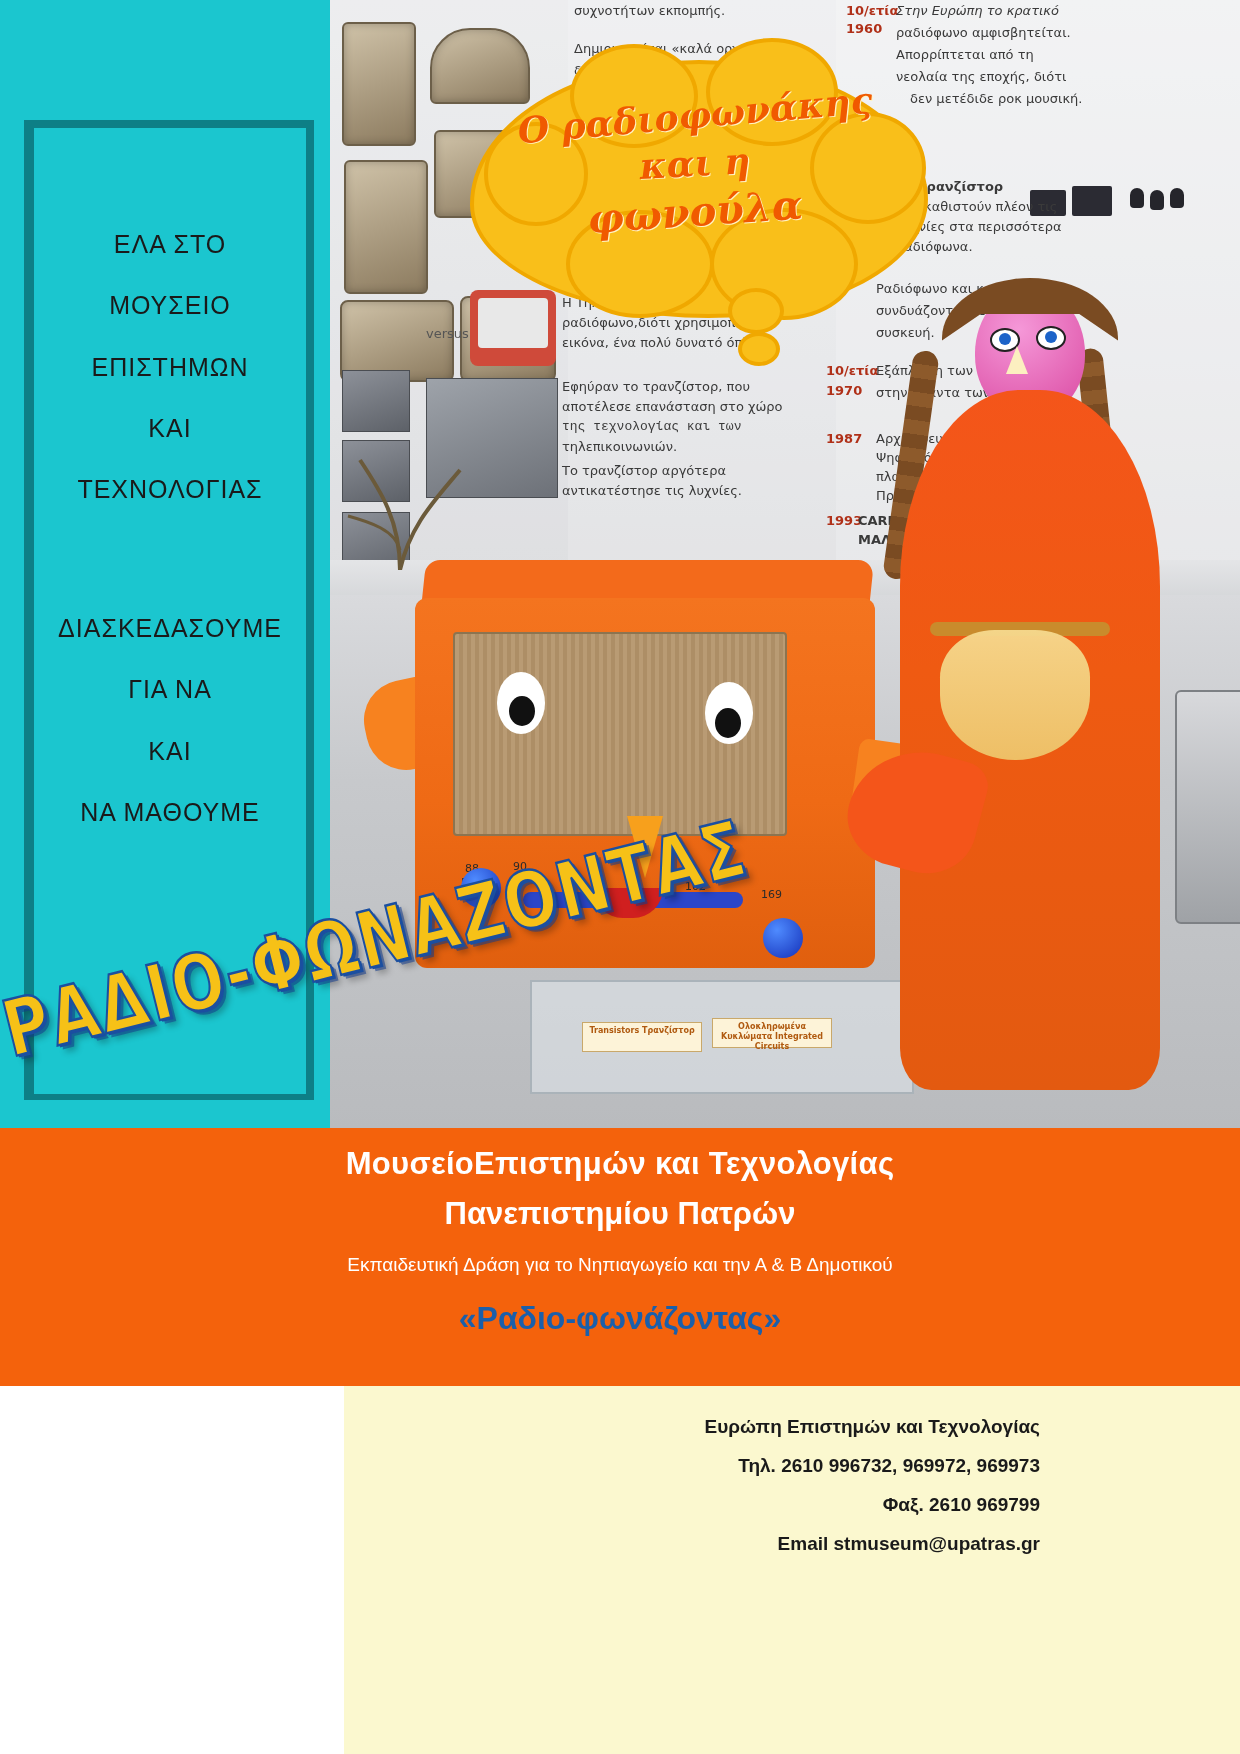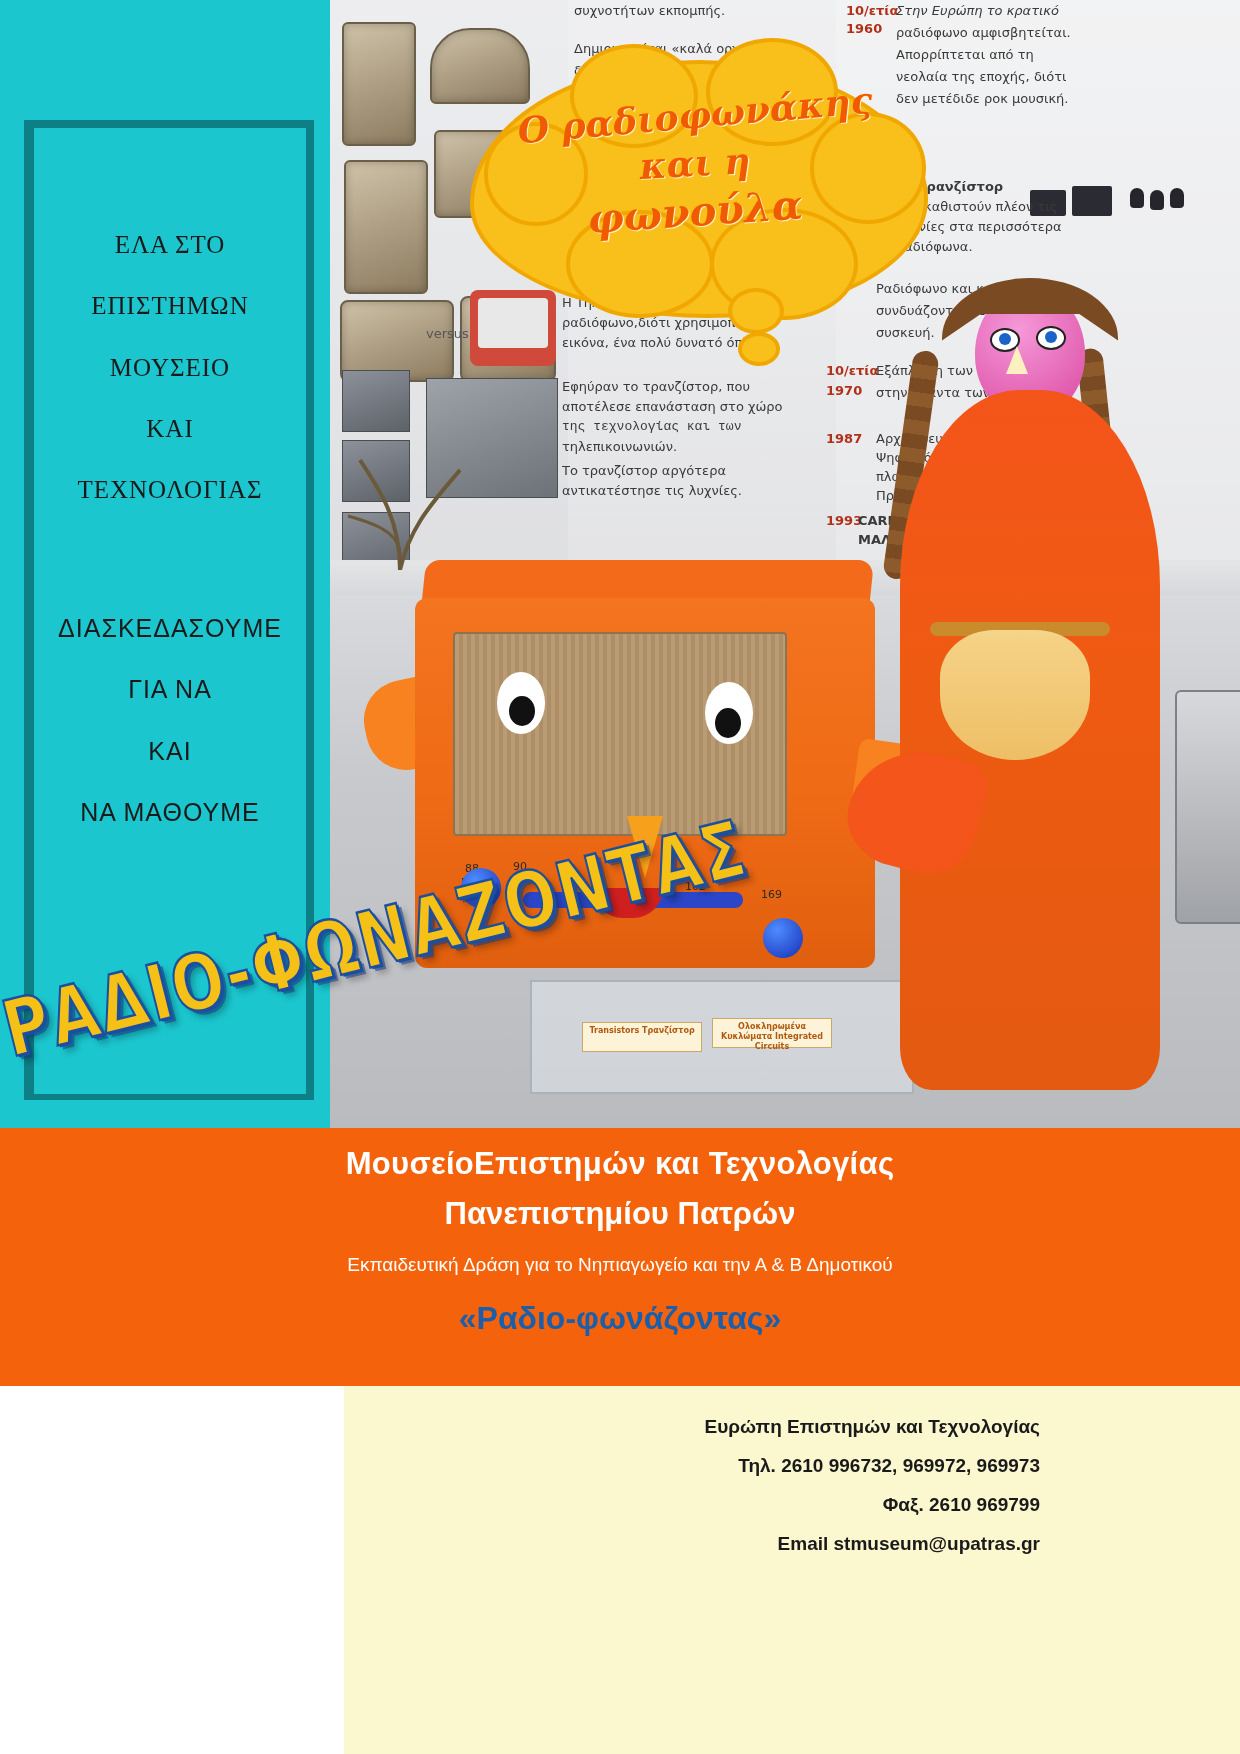--- a/index.html
+++ b/index.html
@@ -138,21 +138,21 @@
   .teal-panel .lines {
     position: absolute;
     left: 0;
     top: 86px;
     width: 272px;
     text-align: center;
     color: #1a1a1a;
     font-size: 25px;
     letter-spacing: 1px;
     line-height: 2.45;
-    font-family: Liberation Serif, serif;
+    font-family: Liberation Sans, sans-serif;
   }
   .teal-panel .lines2 {
     position: absolute;
     left: 0;
     top: 470px;
     width: 272px;
     text-align: center;
     color: #1a1a1a;
     font-size: 25px;
     letter-spacing: 1px;
@@ -618,21 +618,21 @@
       <div class="board-text" style="left:232px;top:438px;width:250px;">τηλεπικοινωνιών.</div>
       <div class="board-text" style="left:232px;top:462px;width:250px;">Το τρανζίστορ αργότερα</div>
       <div class="board-text" style="left:232px;top:482px;width:250px;">αντικατέστησε τις λυχνίες.</div>
 
       <div class="board-text board-year" style="left:516px;top:2px;">10/ετία</div>
       <div class="board-text board-year" style="left:516px;top:20px;">1960</div>
       <div class="board-text" style="left:566px;top:2px;width:200px;font-style:italic;">Στην Ευρώπη το κρατικό</div>
       <div class="board-text" style="left:566px;top:24px;width:200px;">ραδιόφωνο αμφισβητείται.</div>
       <div class="board-text" style="left:566px;top:46px;width:200px;">Απορρίπτεται από τη</div>
       <div class="board-text" style="left:566px;top:68px;width:200px;">νεολαία της εποχής, διότι</div>
-      <div class="board-text" style="left:566px;top:90px;width:200px;">δεν μετέδιδε ροκ μουσική.</div>
+      <div class="board-text" style="left:580px;top:90px;width:200px;">δεν μετέδιδε ροκ μουσική.</div>
       <div class="board-text" style="left:566px;top:178px;width:200px;font-weight:bold;">Το τρανζίστορ</div>
       <div class="board-text" style="left:566px;top:198px;width:200px;">αντικαθιστούν πλέον τις</div>
       <div class="board-text" style="left:566px;top:218px;width:200px;">λυχνίες στα περισσότερα</div>
       <div class="board-text" style="left:566px;top:238px;width:200px;">ραδιόφωνα.</div>
       <div class="board-text" style="left:546px;top:280px;width:220px;">Ραδιόφωνο και κασετόφωνο</div>
       <div class="board-text" style="left:546px;top:302px;width:220px;">συνδυάζονται σε μια</div>
       <div class="board-text" style="left:546px;top:324px;width:220px;">συσκευή.</div>
 
       <div class="board-text board-year" style="left:496px;top:362px;">10/ετία</div>
       <div class="board-text board-year" style="left:496px;top:382px;">1970</div>
@@ -710,22 +710,22 @@
 
     <div class="teal-strip-left"></div>
     <div class="teal-strip-top"></div>
     <div class="teal-strip-right"></div>
     <div class="teal-strip-bottom"></div>
 
     <div class="teal-shadow"></div>
     <div class="teal-panel">
       <div class="lines">
         <div>ΕΛΑ ΣΤΟ</div>
+        <div>ΜΟΥΣΕΙΟ</div>
         <div>ΕΠΙΣΤΗΜΩΝ</div>
-        <div>ΜΟΥΣΕΙΟ</div>
         <div>ΚΑΙ</div>
         <div>ΤΕΧΝΟΛΟΓΙΑΣ</div>
       </div>
       <div class="lines2">
         <div>ΔΙΑΣΚΕΔΑΣΟΥΜΕ</div>
         <div>ΓΙΑ ΝΑ</div>
         <div>ΚΑΙ</div>
         <div>ΝΑ ΜΑΘΟΥΜΕ</div>
       </div>
     </div>

